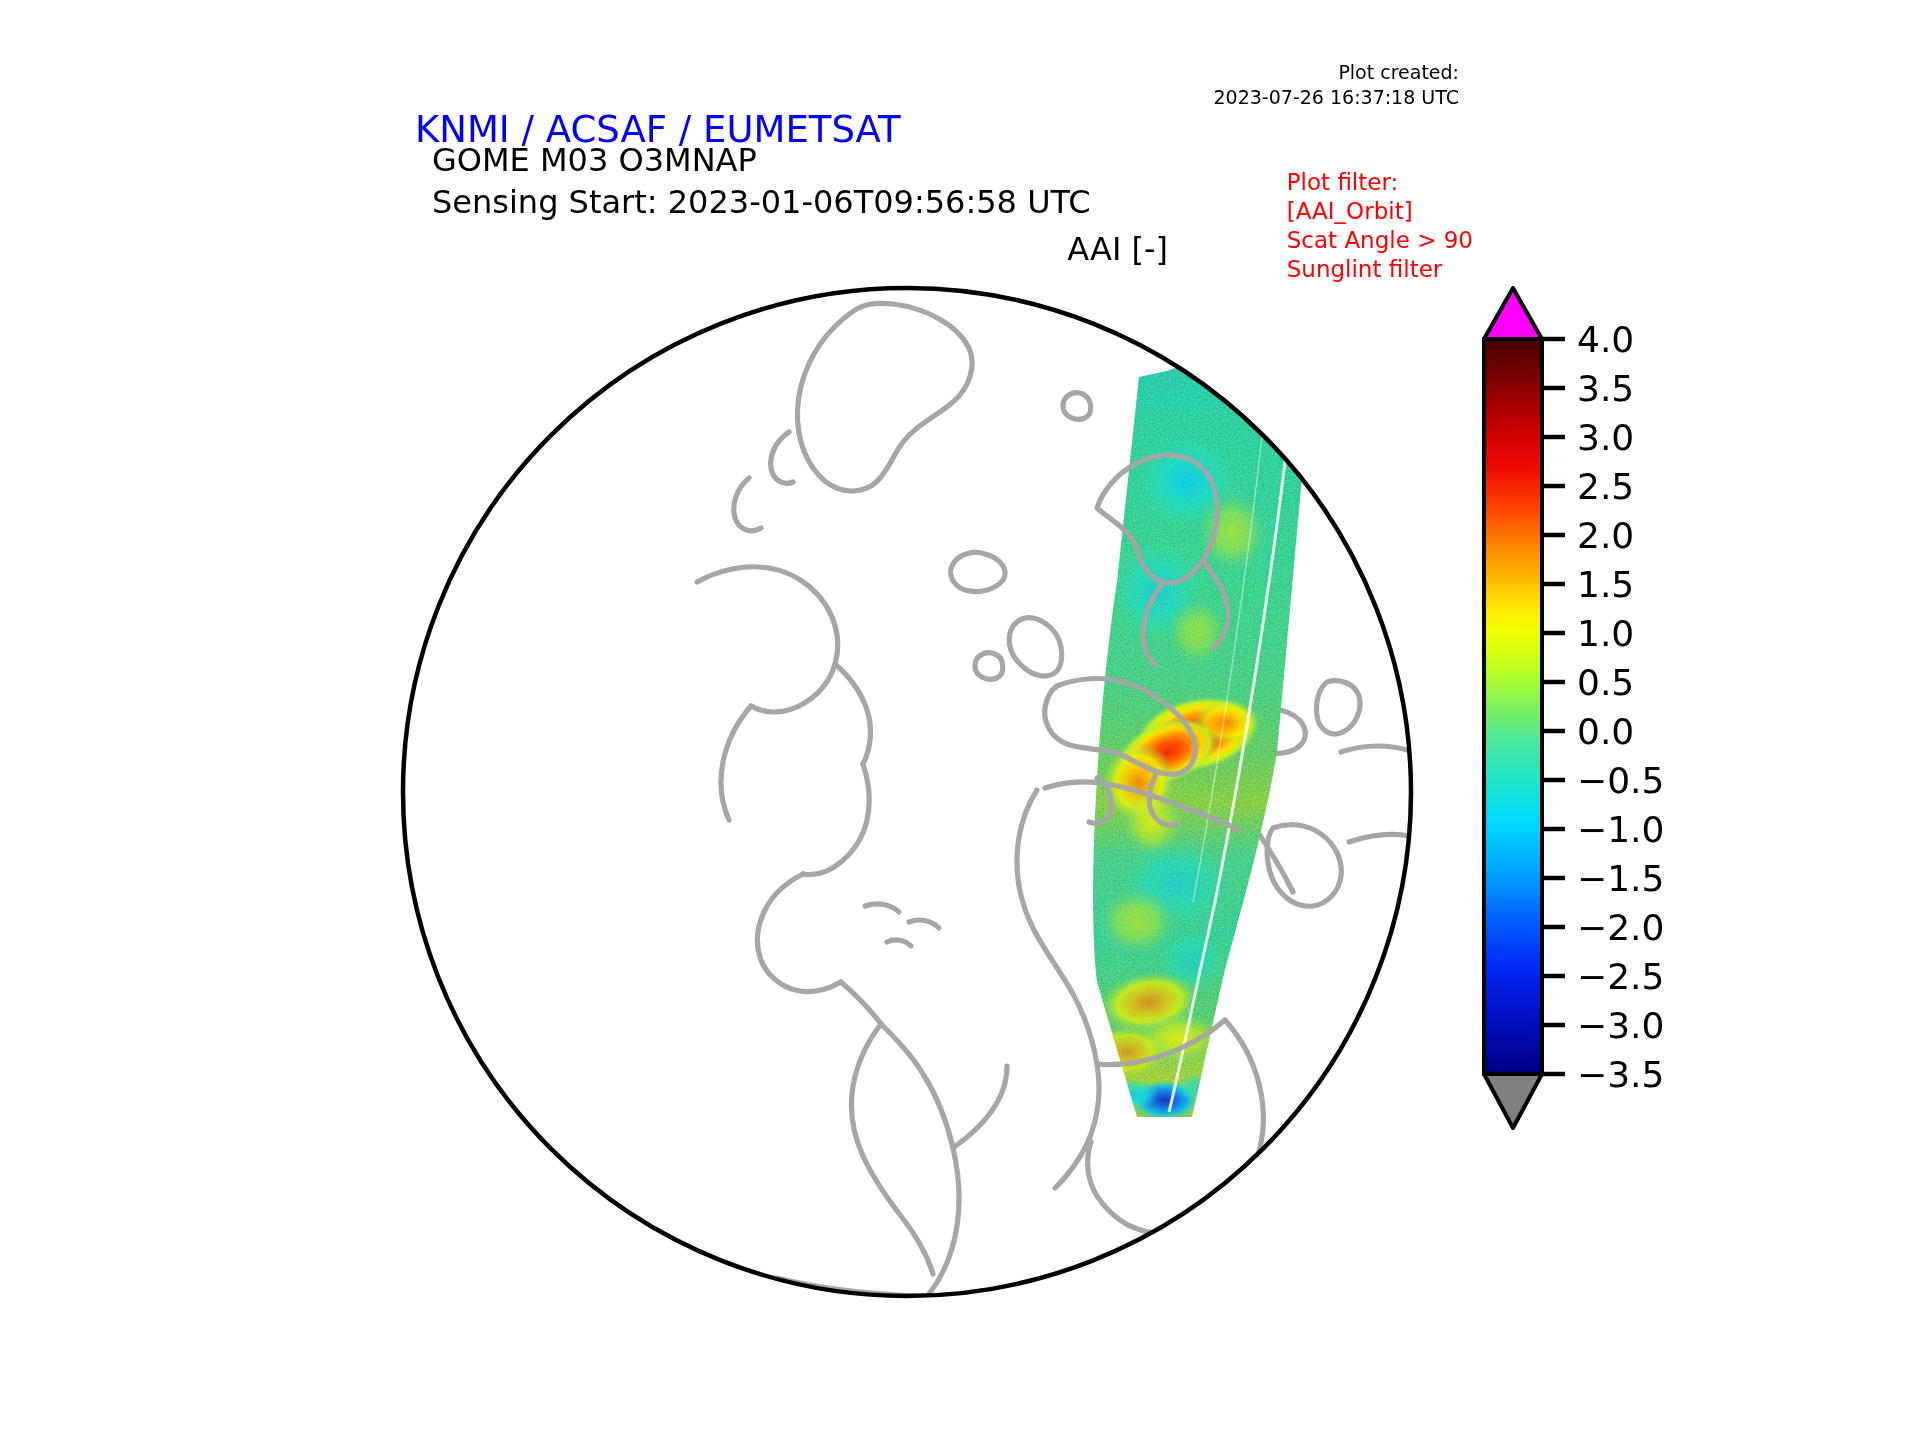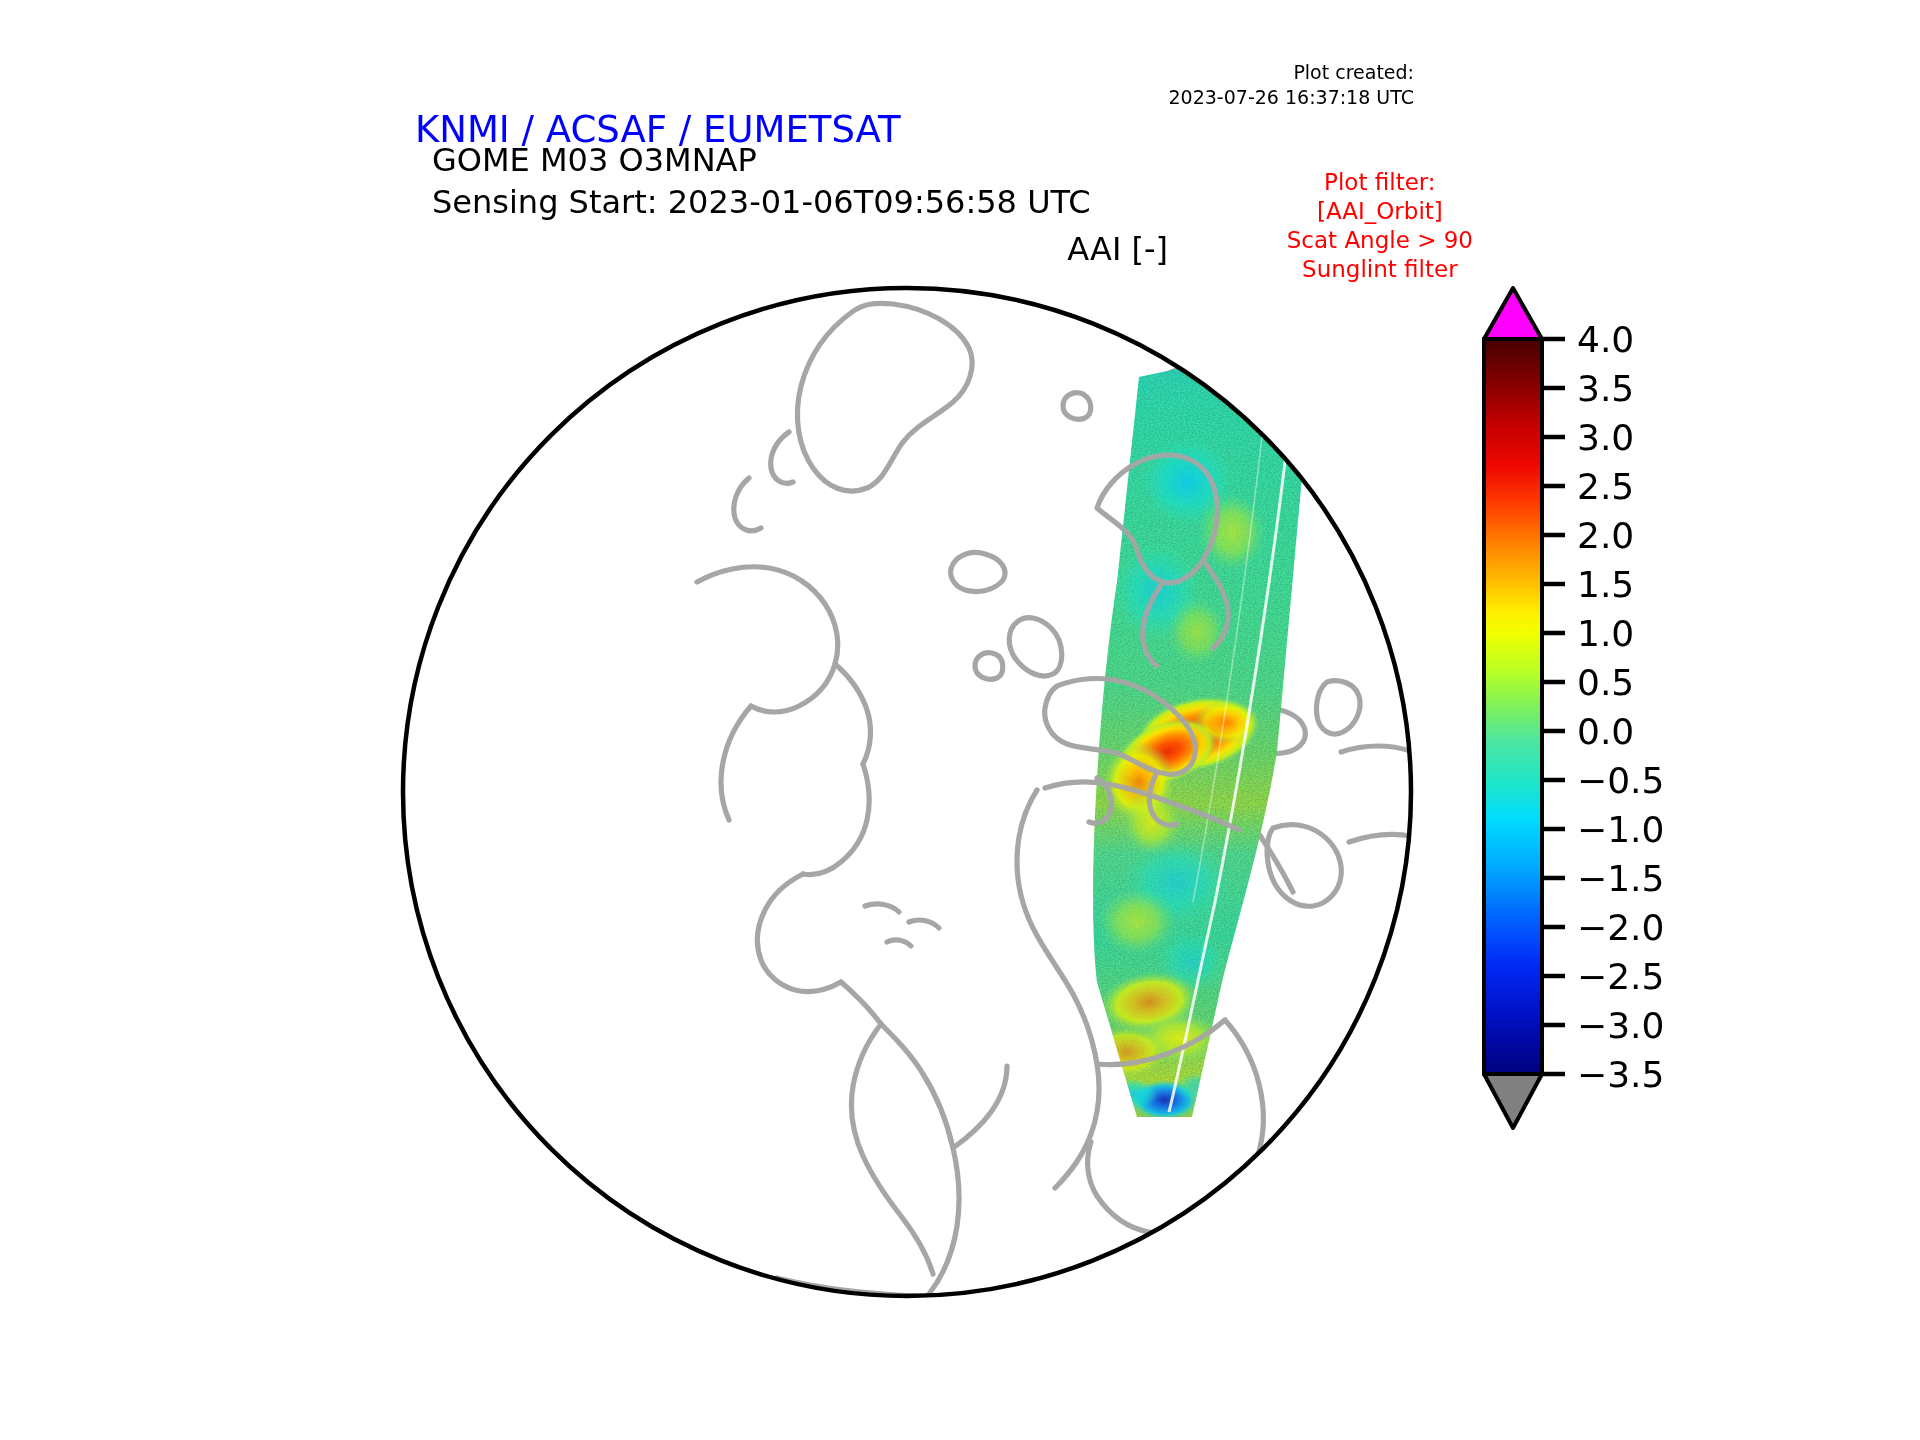--- a/index.html
+++ b/index.html
@@ -29,21 +29,21 @@
     top: 68px;
     font-size: 37px;
     color: #0000ff;
     white-space: nowrap;
     letter-spacing: 0px;
     margin-top: 40px;
   }
 
   #plot-created-block {
     position: absolute;
-    right: 506px;
+    right: 461px;
     top: 60px;
     text-align: right;
     font-size: 19px;
     color: #000000;
     line-height: 1.30;
     white-space: nowrap;
   }
 
   #product-block {
     position: absolute;
@@ -64,21 +64,21 @@
     text-align: right;
     font-size: 32px;
     color: #000000;
     white-space: nowrap;
   }
 
   #plot-filter-block {
     position: absolute;
     right: 447px;
     top: 168px;
-    text-align: center;
+    text-align: left;
     font-size: 23px;
     color: #ff0000;
     line-height: 1.26;
     white-space: nowrap;
   }
 
   
   #globe-wrap {
     position: absolute;
     left: 397px;

